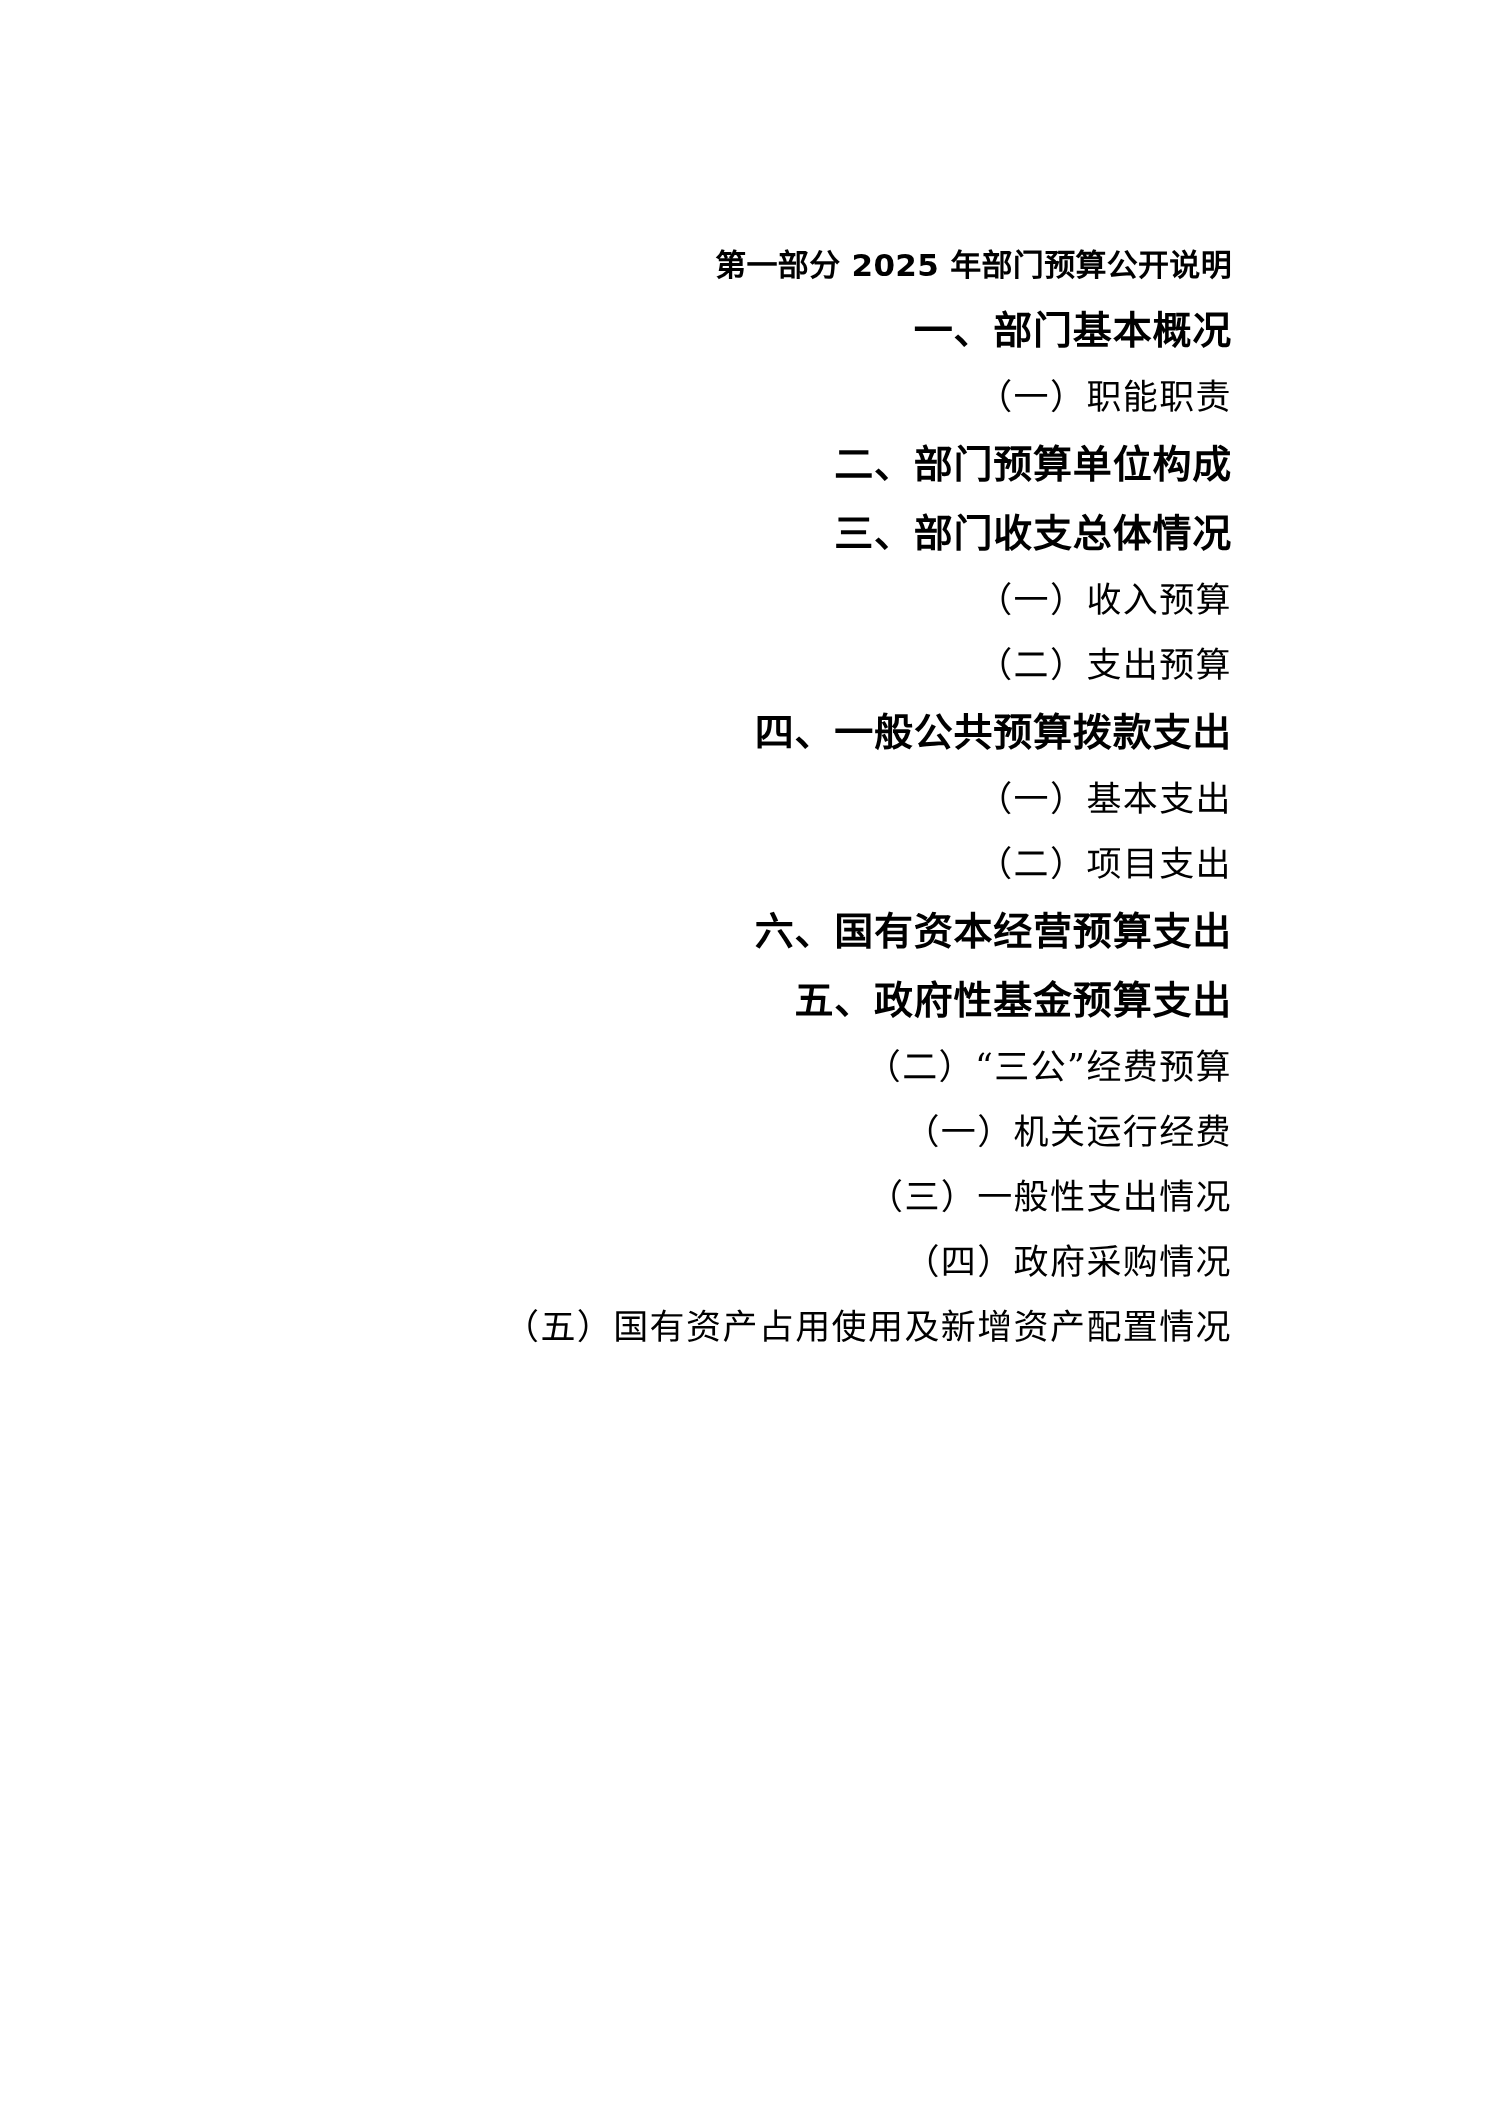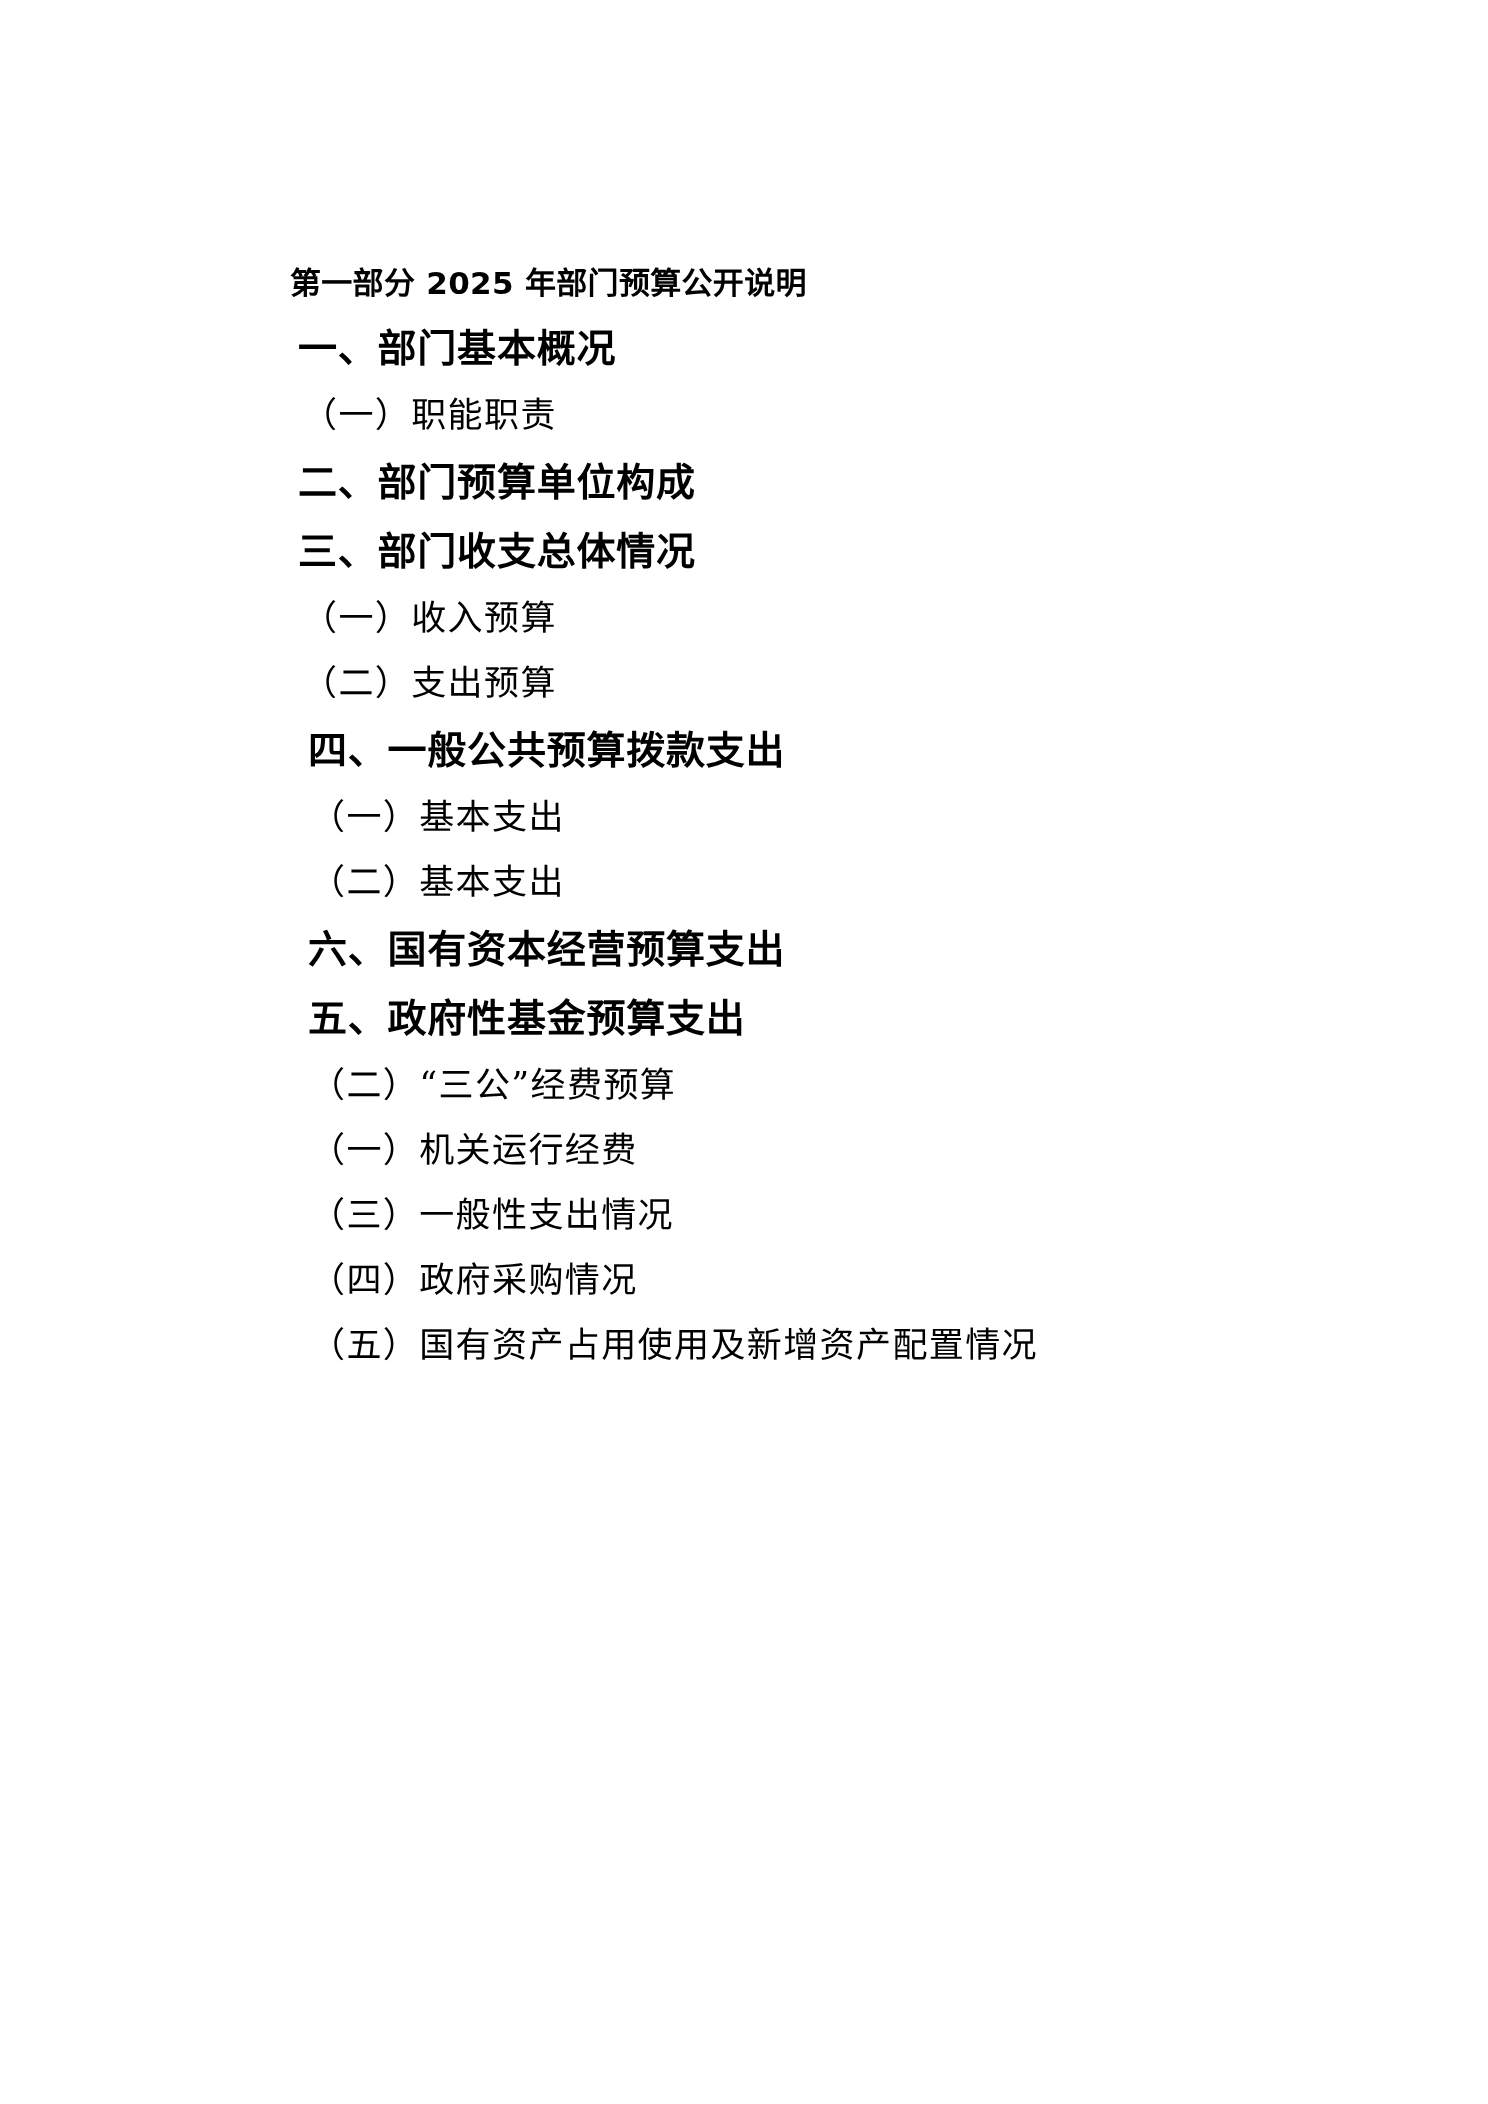--- a/index.html
+++ b/index.html
@@ -37,22 +37,23 @@
     text-align: center;
     margin: 0 0 36px 0;
     padding-right: 180px;
   }
   .doc-title .gap {
     display: inline-block;
     width: 48px;
   }
   .toc {
     list-style: none;
-    margin: 18px;
+    margin: 0;
     padding: 0;
+    text-align: right;
   }
   .toc-entry {
     display: block;
     line-height: 1.0;
     white-space: nowrap;
   }
   
   .lvl-part {
     font-family: "DejaVu Sans", "Liberation Sans", sans-serif;
     font-weight: bold;
@@ -96,21 +97,21 @@
     <div class="toc">
       <div class="toc-entry lvl-part">第一部分 2025 年部门预算公开说明</div>
       <div class="toc-entry lvl-1">一、部门基本概况</div>
       <div class="toc-entry lvl-2">（一）职能职责</div>
       <div class="toc-entry lvl-1">二、部门预算单位构成</div>
       <div class="toc-entry lvl-1">三、部门收支总体情况</div>
       <div class="toc-entry lvl-2">（一）收入预算</div>
       <div class="toc-entry lvl-2">（二）支出预算</div>
       <div class="toc-entry lvl-1 indent-more">四、一般公共预算拨款支出</div>
       <div class="toc-entry lvl-2 indent-more">（一）基本支出</div>
-      <div class="toc-entry lvl-2 indent-more">（二）基本支出</div>
+      <div class="toc-entry lvl-2 indent-more">（二）项目支出</div>
       <div class="toc-entry lvl-1 indent-more">六、国有资本经营预算支出</div>
       <div class="toc-entry lvl-1 indent-more">五、政府性基金预算支出</div>
       <div class="toc-entry lvl-2 indent-more">（二）“三公”经费预算</div>
       <div class="toc-entry lvl-2 indent-more">（一）机关运行经费</div>
       <div class="toc-entry lvl-2 indent-more">（三）一般性支出情况</div>
       <div class="toc-entry lvl-2 indent-more">（四）政府采购情况</div>
       <div class="toc-entry lvl-2 indent-more">（五）国有资产占用使用及新增资产配置情况</div>
     </div>
 
   </div>

